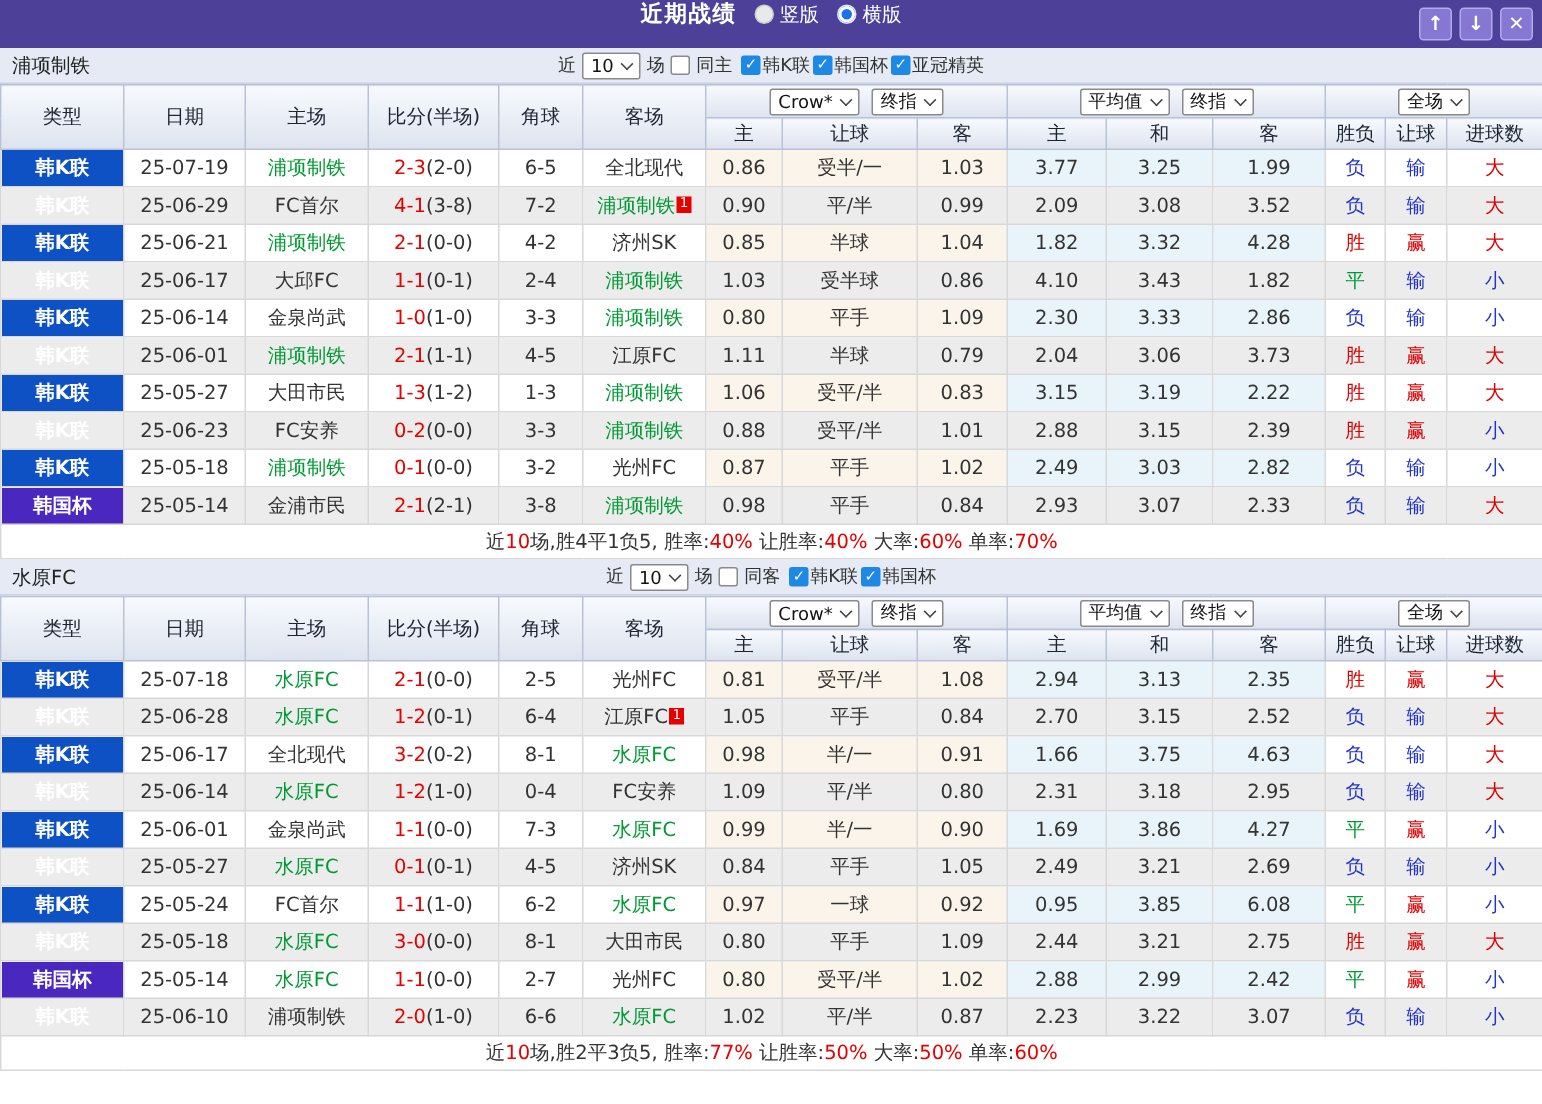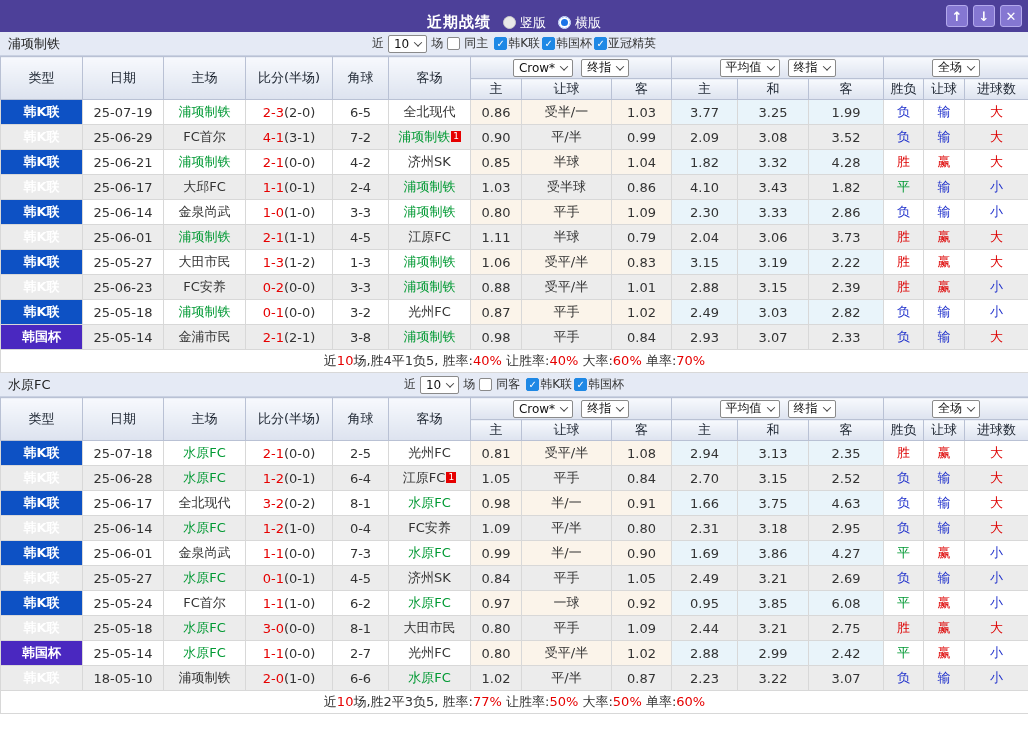--- a/index.html
+++ b/index.html
@@ -1,20 +1,20 @@
 <!DOCTYPE html>
 <html><head>
 <meta charset="utf-8">
 <style>
   * { box-sizing: border-box; margin: 0; padding: 0; }
   html,body { width:1028px; background:#fff; font-family:"DejaVu Sans","Liberation Sans",sans-serif; color:#333; }
   .page { width:1028px; height:736px; overflow:hidden; background:#fff; }
 
   
-  .titlebar { height:32px; background:#4d4099; display:flex; align-items:flex-end; position:relative; }
+  .titlebar { height:32px; background:#4d4099; display:flex; align-items:flex-start; position:relative; }
   .title-center { flex:1; display:flex; justify-content:center; align-items:center; gap:12px; }
   .title-text { color:#fff; font-weight:bold; font-size:15px; letter-spacing:1px; }
   .radio-item { display:inline-flex; align-items:center; gap:4px; color:#fff; font-size:13px; cursor:default; }
   .radio { width:13px; height:13px; border-radius:50%; flex:0 0 auto; }
   .radio.off { background:#e9e9e9; border:1px solid #cccccc; }
   .radio.on  { background:#1a73e8; box-shadow: inset 0 0 0 2px #fff; border:1px solid #dfe6ff; }
   .win-buttons { position:absolute; right:6px; top:5px; display:flex; gap:5px; }
   .win-btn { width:22px; height:22px; background:#8577d2; border:1px solid #b3a9ec; border-radius:3px;
              color:#fff; font-size:13px; font-weight:bold; display:flex; align-items:center; justify-content:center; cursor:pointer; }
 
@@ -197,21 +197,21 @@
           <td class="avg">3.25</td>
           <td class="avg">1.99</td>
           <td class="res" style="color: rgb(34, 51, 204);">负</td>
           <td class="res" style="color: rgb(34, 51, 204);">输</td>
           <td class="res" style="color: rgb(221, 0, 0);">大</td>
         </tr>
         <tr class="alt">
           <td class="league">韩K联</td>
           <td>25-06-29</td>
           <td><span class="team">FC首尔</span></td>
-          <td><span class="score-main">4-1</span><span class="score-half">(3-1)</span></td>
+          <td><span class="score-main">4-1</span><span class="score-half">(3-8)</span></td>
           <td>7-2</td>
           <td><span class="team green">浦项制铁</span><span class="badge">1</span></td>
           <td class="crow">0.90</td>
           <td class="crow">平/半</td>
           <td class="crow">0.99</td>
           <td class="avg">2.09</td>
           <td class="avg">3.08</td>
           <td class="avg">3.52</td>
           <td class="res" style="color: rgb(34, 51, 204);">负</td>
           <td class="res" style="color: rgb(34, 51, 204);">输</td>
@@ -605,21 +605,21 @@
           <td class="crow">1.02</td>
           <td class="avg">2.88</td>
           <td class="avg">2.99</td>
           <td class="avg">2.42</td>
           <td class="res" style="color: rgb(0, 153, 51);">平</td>
           <td class="res" style="color: rgb(221, 0, 0);">赢</td>
           <td class="res" style="color: rgb(34, 51, 204);">小</td>
         </tr>
         <tr class="alt">
           <td class="league">韩K联</td>
-          <td>18-05-10</td>
+          <td>25-06-10</td>
           <td><span class="team">浦项制铁</span></td>
           <td><span class="score-main">2-0</span><span class="score-half">(1-0)</span></td>
           <td>6-6</td>
           <td><span class="team green">水原FC</span></td>
           <td class="crow">1.02</td>
           <td class="crow">平/半</td>
           <td class="crow">0.87</td>
           <td class="avg">2.23</td>
           <td class="avg">3.22</td>
           <td class="avg">3.07</td>

